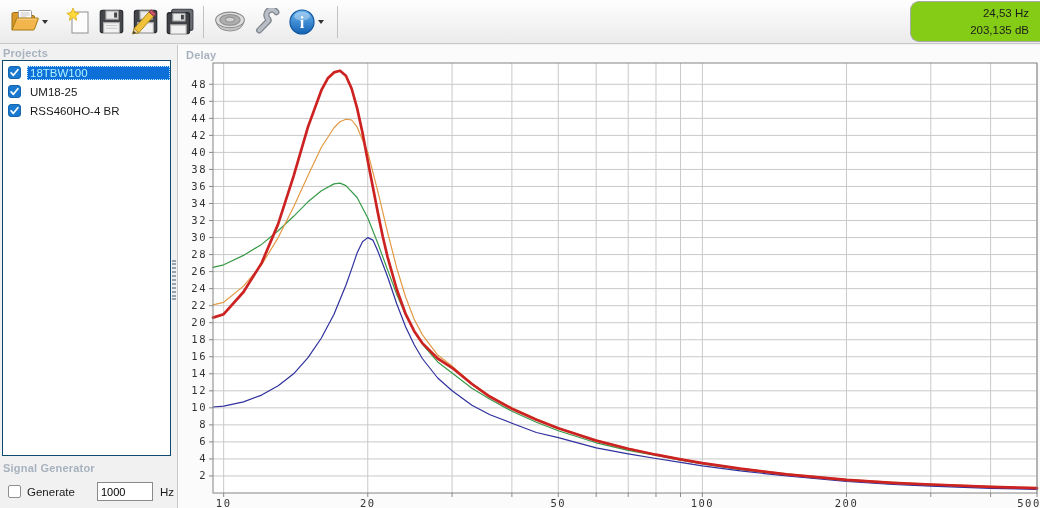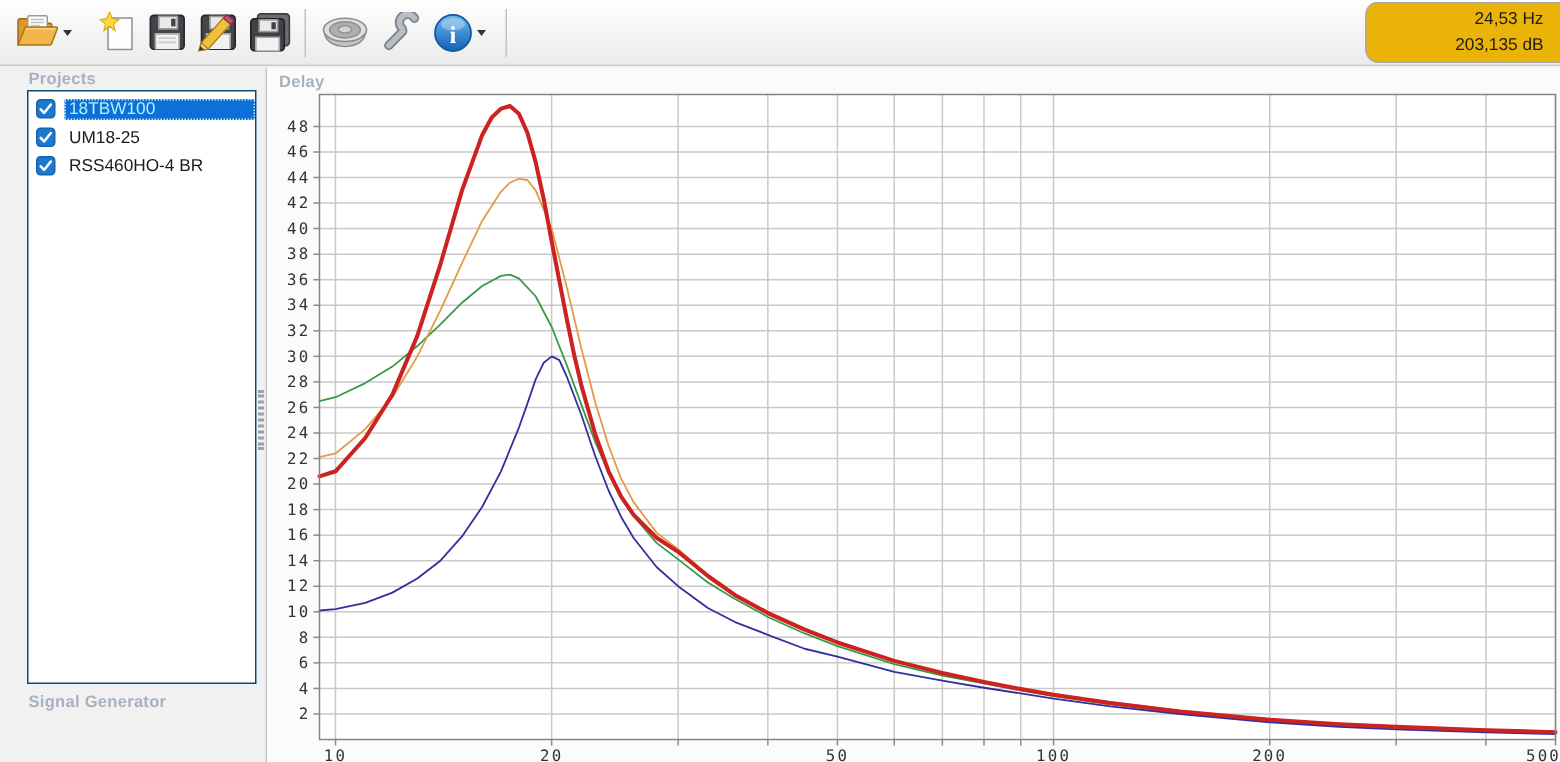--- a/index.html
+++ b/index.html
@@ -11,27 +11,27 @@
            background:linear-gradient(#fefefe,#ebebeb);border-bottom:1px solid #c9c9c9;
            display:flex;align-items:center;padding-left:7px;}
   .tb-btn{display:flex;align-items:center;justify-content:center;padding:2px 3px;border-radius:3px;}
   .dd-arrow{width:0;height:0;border-left:3.5px solid transparent;border-right:3.5px solid transparent;
             border-top:4px solid #333;margin:0 4px 0 2px;}
   .tb-sep{width:1px;height:32px;background:#c2c2c2;margin:0 6px;}
   .gd-label{font-size:11.5px;color:#1a1a1a;margin-left:6px;white-space:nowrap;}
 
   
   .readout{position:absolute;top:1px;right:0;width:130px;height:41px;box-sizing:border-box;
-           background:#eab308;border:1px solid #a9a9a9;border-right:none;
+           background:#84cc16;border:1px solid #a9a9a9;border-right:none;
            border-radius:9px 0 0 9px;display:flex;flex-direction:column;
            justify-content:space-between;padding:5px 11px 5px 6px;text-align:right;
            font-size:11.5px;color:#1c1c1c;}
 
   
-  .left-panel{position:absolute;left:0;top:45px;width:172px;height:463px;box-sizing:border-box;padding-left:16px;}
+  .left-panel{position:absolute;left:0;top:45px;width:172px;height:463px;box-sizing:border-box;}
   .section-title{font-size:11px;font-weight:bold;color:#a7b2bf;padding:2px 2px 1px 3px;letter-spacing:.2px;}
   .list-box{margin:0 1px 0 2px;height:396px;background:#ffffff;border:1px solid #0c4a6e;
             box-sizing:border-box;padding-top:2px;overflow:hidden;}
   .proj-row{display:flex;align-items:center;height:19px;padding-left:5px;}
   .cb{width:13px;height:13px;border-radius:3px;box-sizing:border-box;flex:0 0 13px;
       display:flex;align-items:center;justify-content:center;}
   .cb.checked{background:#1a7ad0;border:1px solid #1465ad;}
   .cb.unchecked{background:#ffffff;border:1px solid #8f8f8f;border-radius:2px;}
   .proj-label{font-size:11.5px;color:#1a1a1a;margin-left:6px;padding:1px 3px;flex:1 1 auto;white-space:nowrap;}
   .proj-row.selected .proj-label{background:#0d6fd8;color:#aef2ff;
@@ -168,20 +168,26 @@
       <div class="proj-row">
     <span class="cb checked">
       <svg width="11" height="11" viewBox="0 0 13 13">
         <polyline points="2.5,7 5.2,9.8 10.5,3.2" fill="none" stroke="#ffffff" stroke-width="2" stroke-linecap="round" stroke-linejoin="round"></polyline>
       </svg>
     </span>
     <span class="proj-label">RSS460HO-4 BR</span>
   </div>
     </div>
   <div class="section-title siggen-title">Signal Generator</div>
+  <div class="gen-row">
+    <span class="cb unchecked"></span>
+    <span class="gen-label">Generate</span>
+    <input class="freq-input" type="text" value="1000" style="">
+    <span class="freq-unit">Hz</span>
+  </div>
 </div>
 
 <div class="splitter">
   <div class="grip"></div>
 </div>
 
 <div class="graph-panel">
   <svg id="plot-svg" width="863" height="463">
       <rect x="35" y="18" width="824" height="430" fill="#ffffff"></rect>
       <line x1="35" y1="430.970297029703" x2="859" y2="430.970297029703" stroke="#c9c9c9" stroke-width="1"></line>

